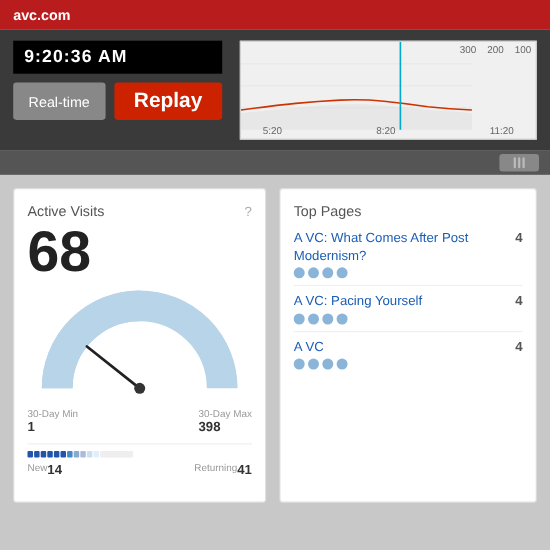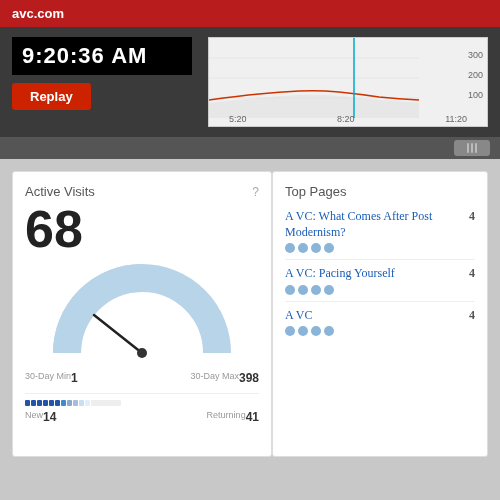--- a/index.html
+++ b/index.html
@@ -31,21 +31,21 @@
 
     .left-panel {
       display: flex;
       flex-direction: column;
       gap: 8px;
     }
 
     .time-display {
       background: #000;
       color: #fff;
-      font-size: 22px;
+      font-size: 16px;
       font-weight: bold;
       padding: 6px 10px;
       letter-spacing: 1px;
       min-width: 180px;
     }
 
     .button-row {
       display: flex;
       gap: 8px;
     }
@@ -58,21 +58,21 @@
       font-size: 13px;
       cursor: pointer;
       border-radius: 3px;
     }
 
     .btn-replay {
       background: #cc2200;
       color: #fff;
       border: none;
       padding: 6px 18px;
-      font-size: 13px;
+      font-size: 19px;
       font-weight: bold;
       cursor: pointer;
       border-radius: 3px;
     }
 
     
     .chart-area {
       background: #f0f0f0;
       border: 1px solid #ccc;
       flex: 1;
@@ -82,23 +82,22 @@
     }
 
     .chart-area canvas, .chart-svg {
       position: absolute;
       top: 0; left: 0;
     }
 
     .chart-y-labels {
       position: absolute;
       right: 4px;
-      top: 12px;
-      display: flex;
-      flex-direction: column;
+      top: 2px;
+      display: flex;
       gap: 10px;
       font-size: 9px;
       color: #666;
     }
 
     .chart-x-labels {
       position: absolute;
       bottom: 2px;
       left: 0;
       right: 0;
@@ -153,21 +152,22 @@
 
     
     .card {
       background: #fff;
       border: 1px solid #ddd;
       border-radius: 3px;
       padding: 12px;
     }
 
     .card-left {
-      width: 260px;
+      width: 230px;
+      margin-right: 12px;
       flex-shrink: 0;
     }
 
     .card-right {
       flex: 1;
     }
 
     .card-header {
       display: flex;
       justify-content: space-between;
@@ -204,21 +204,21 @@
     .gauge-labels {
       display: flex;
       justify-content: space-between;
       font-size: 10px;
       color: #666;
       margin-top: 2px;
     }
 
     .gauge-label-item {
       display: flex;
-      flex-direction: row;
+      flex-direction: column;
     }
 
     .gauge-label-title {
       font-size: 9px;
       color: #999;
     }
 
     .gauge-label-value {
       font-size: 12px;
       font-weight: bold;
@@ -272,21 +272,20 @@
 
     .page-item:last-child {
       border-bottom: none;
     }
 
     .page-item-row {
       display: flex;
       justify-content: space-between;
       align-items: flex-start;
       margin-bottom: 3px;
-      font-family: Liberation Serif, serif;
     }
 
     .page-item-title {
       font-size: 12px;
       color: #1a5db5;
       cursor: pointer;
       max-width: 200px;
       line-height: 1.3;
       text-decoration: none;
     }
@@ -314,20 +313,21 @@
 <body>
 
 <div class="top-bar">
   <span>avc.com</span>
 </div>
 
 <div class="header-section">
   <div class="left-panel">
     <div class="time-display">9:20:36 AM</div>
     <div class="button-row">
+      <button class="btn-realtime">Real-time</button>
       <button class="btn-replay">Replay</button>
     </div>
   </div>
 
   <div class="chart-area">
     <svg class="chart-svg" width="230" height="90">
 
       <line x1="0" y1="20" x2="210" y2="20" stroke="#ddd" stroke-width="0.5"></line>
       <line x1="0" y1="40" x2="210" y2="40" stroke="#ddd" stroke-width="0.5"></line>
       <line x1="0" y1="60" x2="210" y2="60" stroke="#ddd" stroke-width="0.5"></line>

